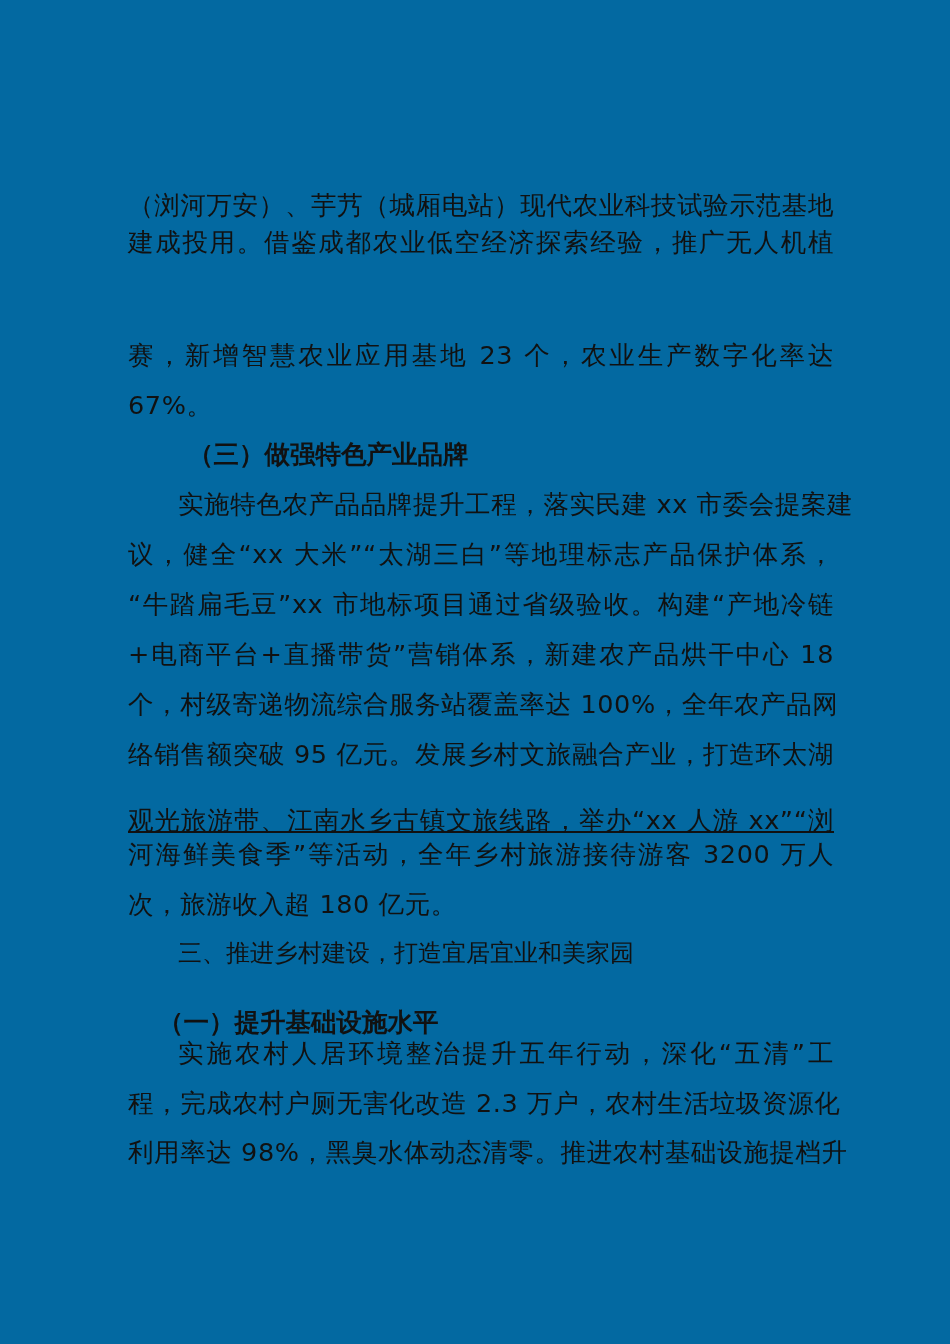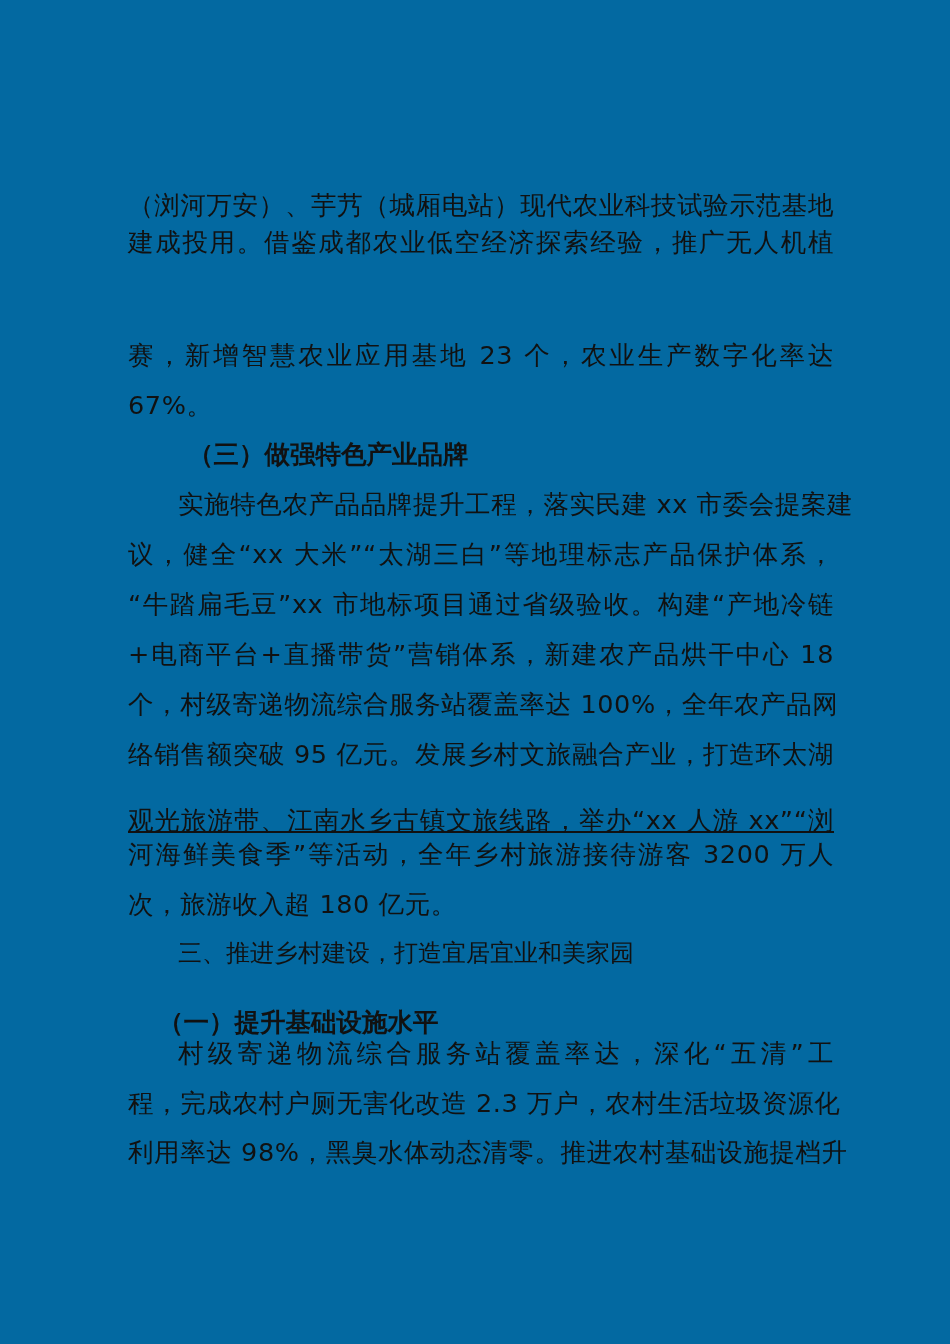--- a/index.html
+++ b/index.html
@@ -77,17 +77,17 @@
   <div class="line justify" style="top:684px;">个，村级寄递物流综合服务站覆盖率达 100%，全年农产品网</div>
   <div class="line justify" style="top:734px;">络销售额突破 95 亿元。发展乡村文旅融合产业，打造环太湖</div>
   <div class="line justify" style="top:800px;text-decoration:underline;">观光旅游带、江南水乡古镇文旅线路，举办“xx 人游 xx”“浏</div>
   <div class="line justify" style="top:834px;">河海鲜美食季”等活动，全年乡村旅游接待游客 3200 万人</div>
   <div class="line" style="top:884px;">次，旅游收入超 180 亿元。</div>
 
   <div class="line section" style="top:933px;">三、推进乡村建设，打造宜居宜业和美家园</div>
 
   <div class="line heading h-first" style="top:1002px;">（一）提升基础设施水平</div>
 
-  <div class="line justify indent" style="top:1033px;">村级寄递物流综合服务站覆盖率达，深化“五清”工</div>
+  <div class="line justify indent" style="top:1033px;">实施农村人居环境整治提升五年行动，深化“五清”工</div>
   <div class="line justify" style="top:1083px;">程，完成农村户厕无害化改造 2.3 万户，农村生活垃圾资源化</div>
   <div class="line justify" style="top:1132px;">利用率达 98%，黑臭水体动态清零。推进农村基础设施提档升</div>
 
 </div>
 
 </body></html>

